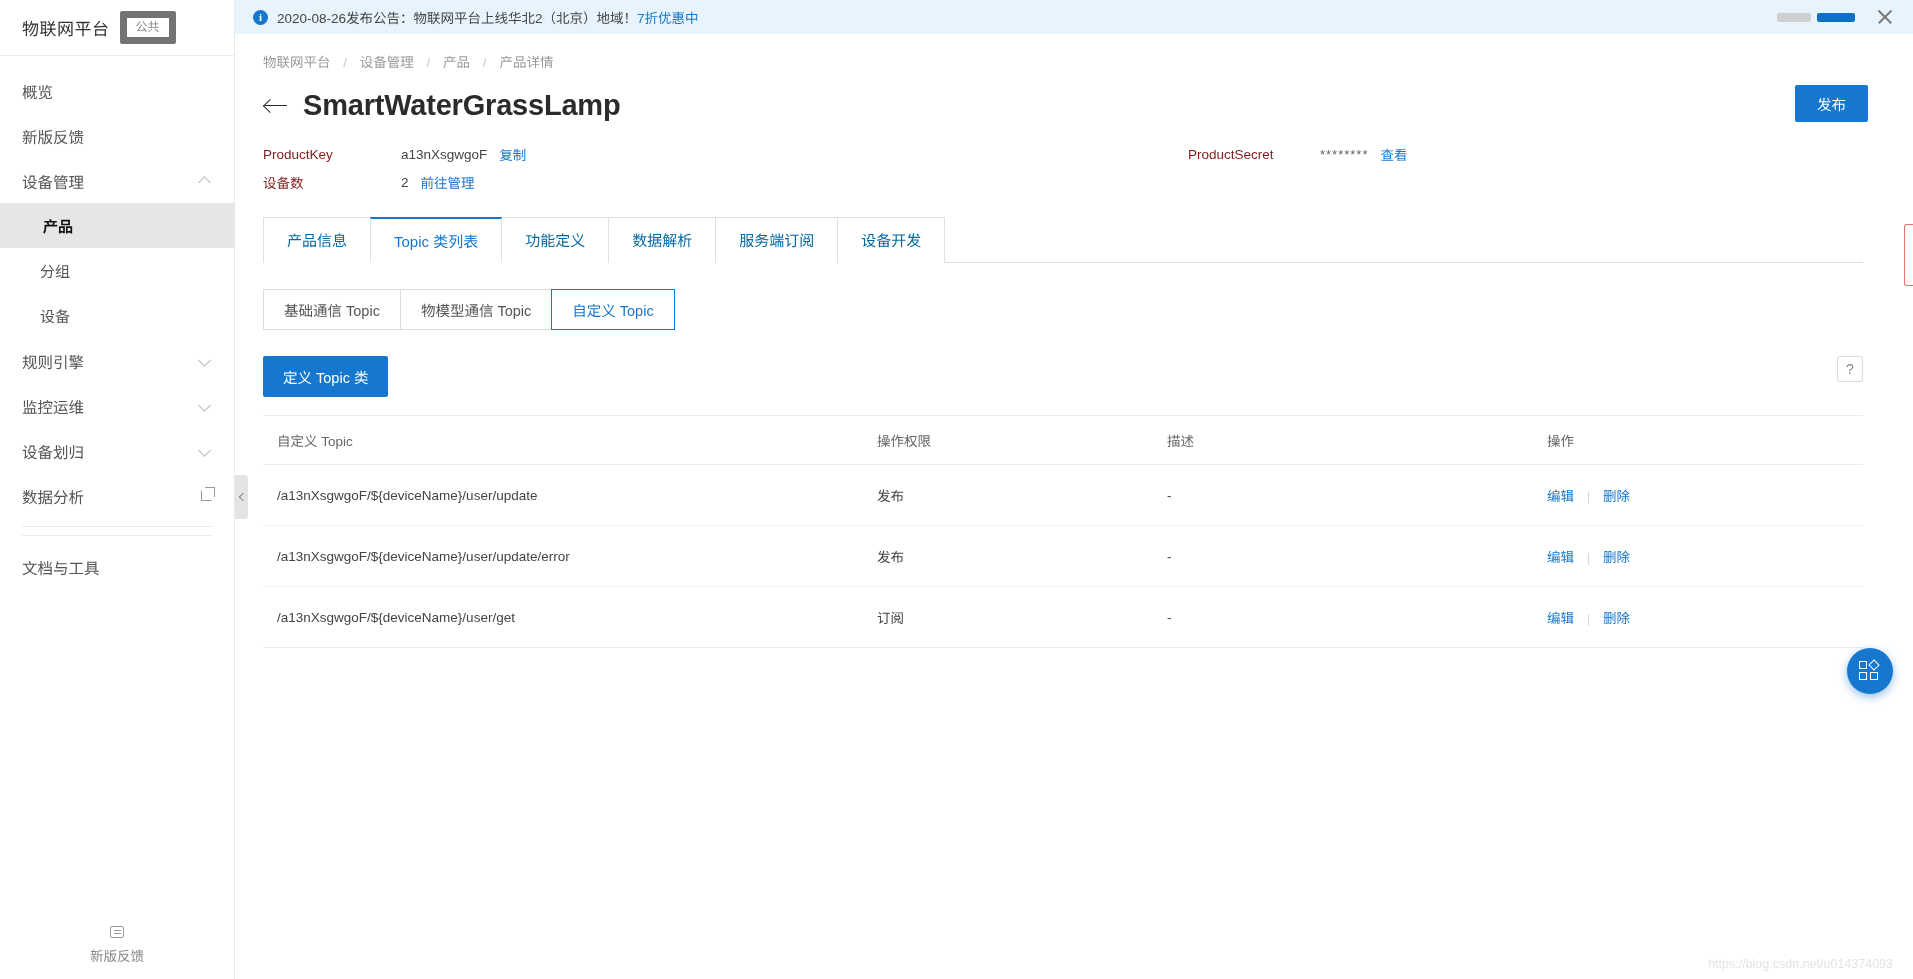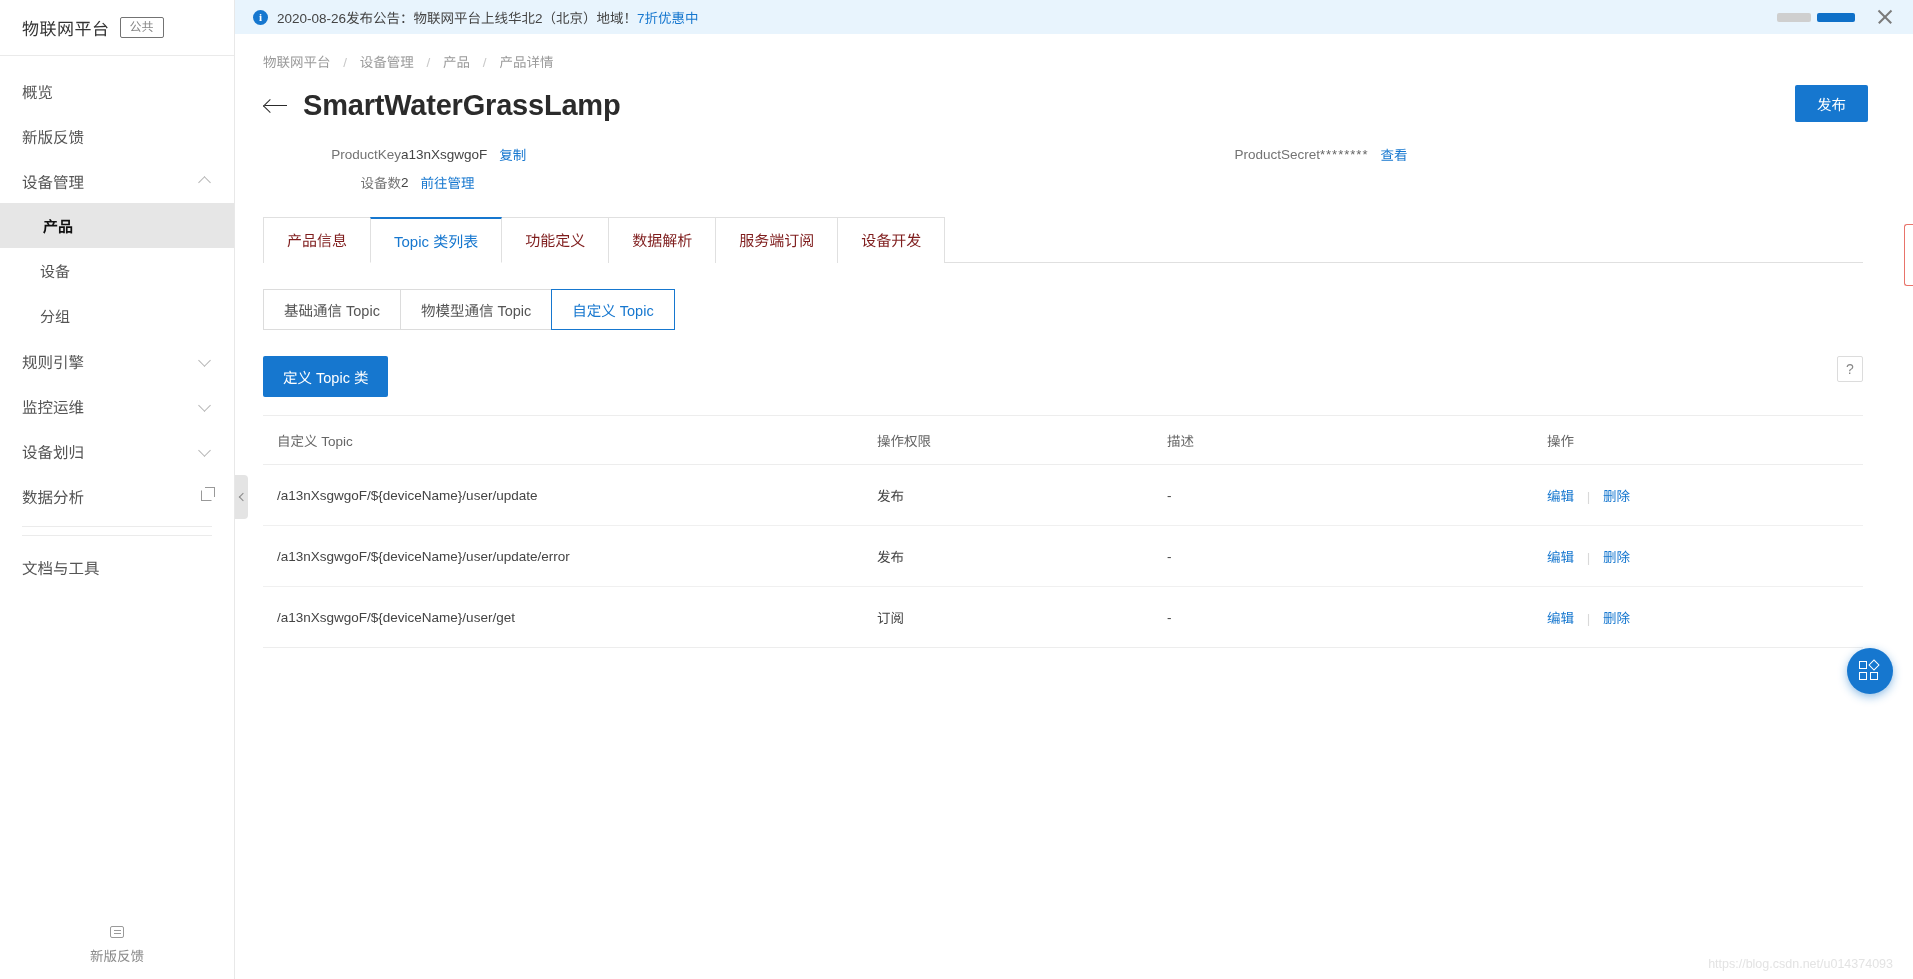--- a/index.html
+++ b/index.html
@@ -24,21 +24,21 @@
   .brand {
     height: 56px;
     display: flex; align-items: center;
     padding-left: 22px;
     border-bottom: 1px solid #eaeaea;
     gap: 10px;
   }
   .brand-name { font-size: 17px; color: #333; letter-spacing: .5px; }
   .brand-tag {
     font-size: 12px; color: #888;
-    border: 1px solid #737373;
+    border: 7px solid #737373;
     border-radius: 2px;
     padding: 2px 9px;
     line-height: 1.3;
     text-align: center;
   }
   .nav { padding-top: 12px; }
   .nav-item {
     height: 45px;
     display: flex; align-items: center;
     padding: 0 22px 0 22px;
@@ -231,41 +231,41 @@
   }
 
   
   .meta {
     position: relative;
     margin: 18px 0 0 28px;
     height: 56px;
     font-size: 13.5px;
   }
   .meta-row { display: flex; align-items: center; height: 28px; }
-  .meta-label { width: 138px; color: #737373; text-align: right; }
+  .meta-label { width: 138px; color: #7f1d1d; }
   .meta-value { color: #444; }
   .meta-link { color: #1677cf; margin-left: 12px; cursor: pointer; }
   .meta-right {
     position: absolute; left: 925px; top: 0;
     display: flex; align-items: center; height: 28px;
   }
   .meta-right .meta-label { width: 132px; }
   .secret-stars { color: #666; letter-spacing: 1px; font-size: 13px; }
 
   
   .tabs {
     margin: 20px 0 0 28px;
     width: 1600px;
     display: flex;
     border-bottom: 1px solid #e0e0e0;
   }
   .tab {
     padding: 11px 23px;
     font-size: 15px;
-    color: #7f1d1d;
+    color: #0369a1;
     border: 1px solid #e0e0e0;
     border-bottom: none;
     margin-right: -1px;
     background: #fff;
     cursor: pointer;
     position: relative;
     top: 1px;
   }
   .tab.active {
     color: #1677cf;
@@ -445,24 +445,24 @@
       <span class="lbl">新版反馈</span>
     </div>
     <div class="nav-item">
       <span class="lbl">设备管理</span>
       <span class="chev up"></span>
     </div>
     <div class="nav-item sub active">
       <span class="lbl">产品</span>
     </div>
     <div class="nav-item sub">
+      <span class="lbl">分组</span>
+    </div>
+    <div class="nav-item sub">
       <span class="lbl">设备</span>
-    </div>
-    <div class="nav-item sub">
-      <span class="lbl">分组</span>
     </div>
     <div class="nav-item">
       <span class="lbl">规则引擎</span>
       <span class="chev"></span>
     </div>
     <div class="nav-item">
       <span class="lbl">监控运维</span>
       <span class="chev"></span>
     </div>
     <div class="nav-item">

